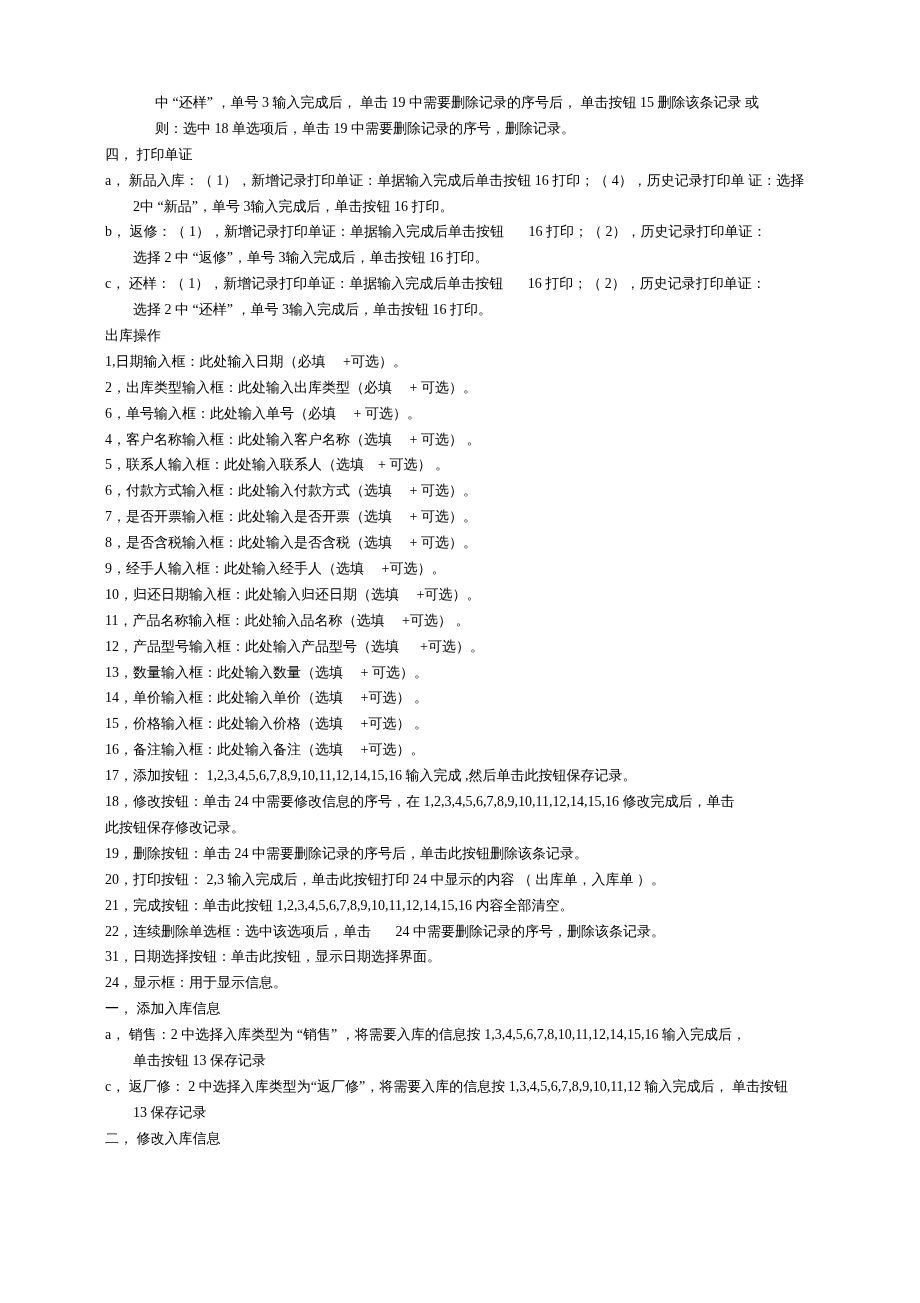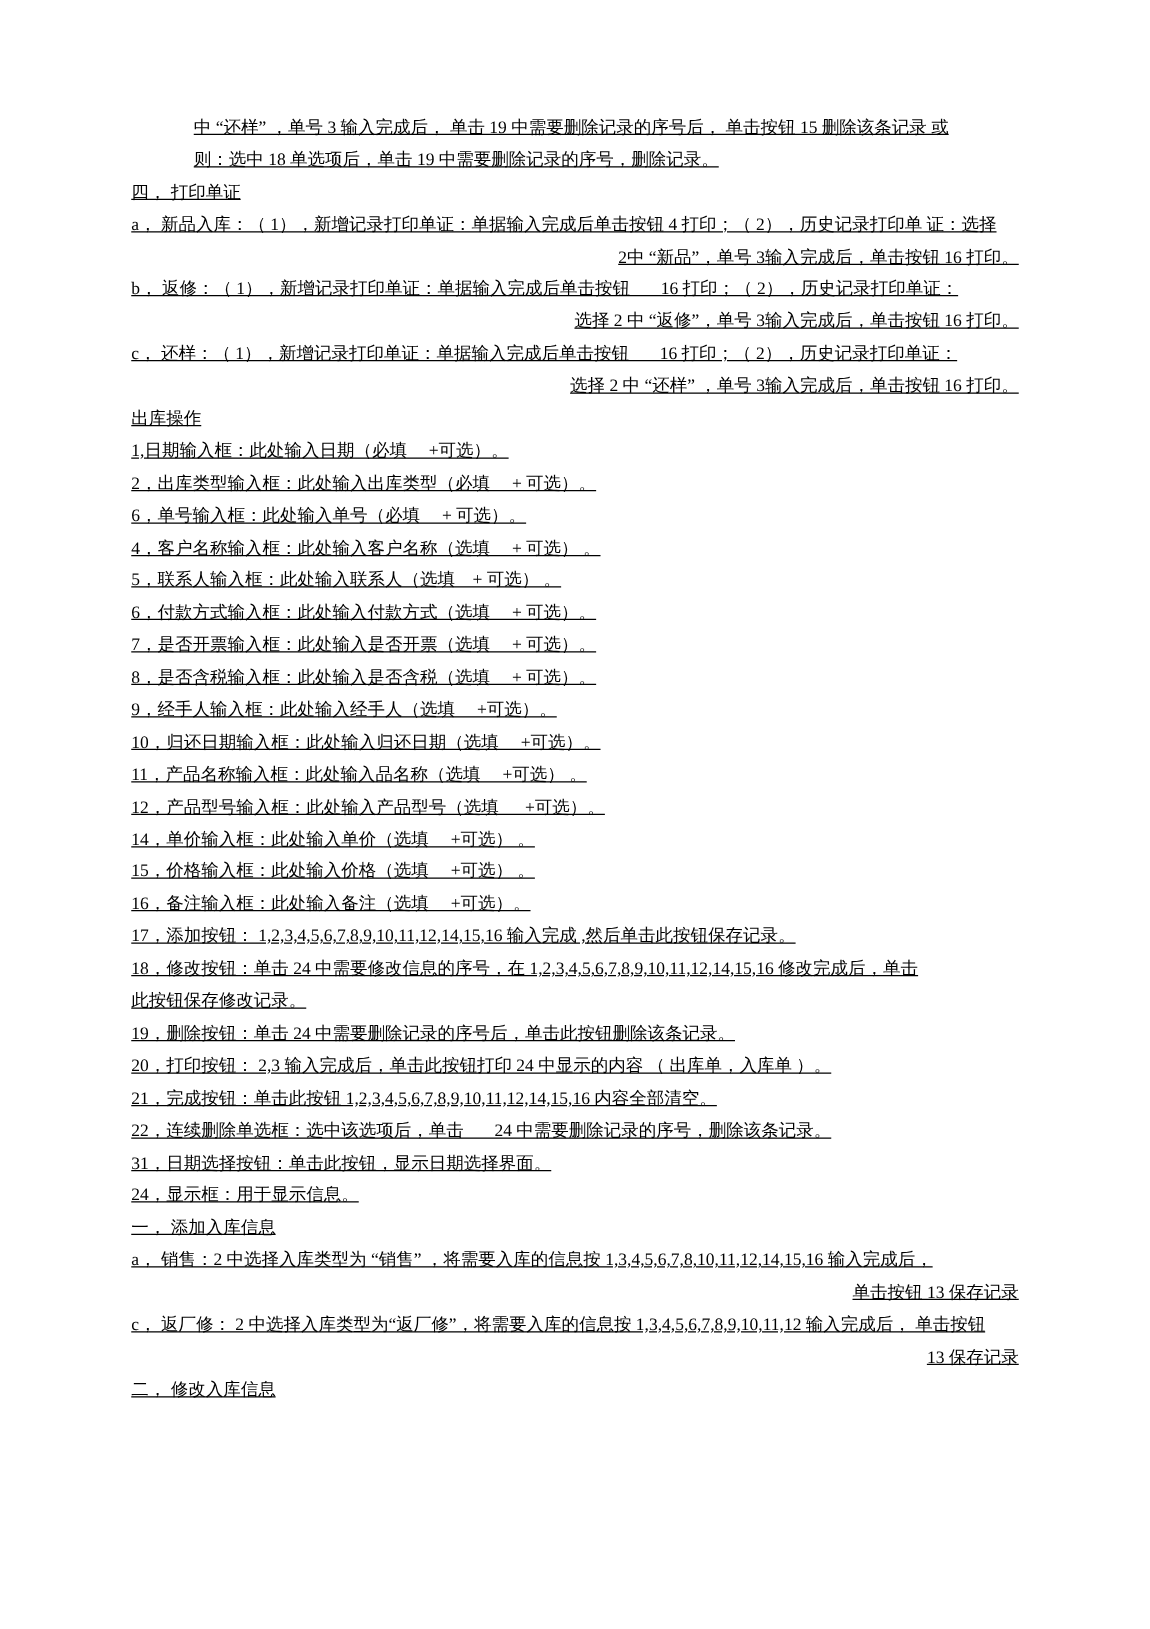--- a/index.html
+++ b/index.html
@@ -12,52 +12,52 @@
     line-height: 1.85;
   }
   .page {
     width: 920px;
     min-height: 1303px;
     box-sizing: border-box;
     padding: 90px 105px 60px 105px;
   }
   .line {
     white-space: pre;
-    text-decoration: underline;
   }
   .indent1 { padding-left: 50px; }
-  .indent2 { padding-left: 28px; text-align: right; }
+  .indent2 { padding-left: 28px; }
 </style>
 </head>
 <body>
 
 <div class="page">
   <div id="content">
       <div class="line indent1">中 “还样” ，单号 3 输入完成后， 单击 19 中需要删除记录的序号后， 单击按钮 15 删除该条记录 或</div>
       <div class="line indent1">则：选中 18 单选项后，单击 19 中需要删除记录的序号，删除记录。</div>
       <div class="line ">四， 打印单证</div>
-      <div class="line ">a， 新品入库：（ 1），新增记录打印单证：单据输入完成后单击按钮 4 打印；（ 2），历史记录打印单 证：选择</div>
+      <div class="line ">a， 新品入库：（ 1），新增记录打印单证：单据输入完成后单击按钮 16 打印；（ 4），历史记录打印单 证：选择</div>
       <div class="line indent2">2中 “新品”，单号 3输入完成后，单击按钮 16 打印。</div>
       <div class="line ">b， 返修：（ 1），新增记录打印单证：单据输入完成后单击按钮       16 打印；（ 2），历史记录打印单证：</div>
       <div class="line indent2">选择 2 中 “返修”，单号 3输入完成后，单击按钮 16 打印。</div>
       <div class="line ">c， 还样：（ 1），新增记录打印单证：单据输入完成后单击按钮       16 打印；（ 2），历史记录打印单证：</div>
       <div class="line indent2">选择 2 中 “还样” ，单号 3输入完成后，单击按钮 16 打印。</div>
       <div class="line ">出库操作</div>
       <div class="line ">1,日期输入框：此处输入日期（必填     +可选）。</div>
       <div class="line ">2，出库类型输入框：此处输入出库类型（必填     + 可选）。</div>
       <div class="line ">6，单号输入框：此处输入单号（必填     + 可选）。</div>
       <div class="line ">4，客户名称输入框：此处输入客户名称（选填     + 可选） 。</div>
       <div class="line ">5，联系人输入框：此处输入联系人（选填    + 可选） 。</div>
       <div class="line ">6，付款方式输入框：此处输入付款方式（选填     + 可选）。</div>
       <div class="line ">7，是否开票输入框：此处输入是否开票（选填     + 可选）。</div>
       <div class="line ">8，是否含税输入框：此处输入是否含税（选填     + 可选）。</div>
       <div class="line ">9，经手人输入框：此处输入经手人（选填     +可选）。</div>
       <div class="line ">10，归还日期输入框：此处输入归还日期（选填     +可选）。</div>
       <div class="line ">11，产品名称输入框：此处输入品名称（选填     +可选） 。</div>
       <div class="line ">12，产品型号输入框：此处输入产品型号（选填      +可选）。</div>
+      <div class="line ">13，数量输入框：此处输入数量（选填     + 可选）。</div>
       <div class="line ">14，单价输入框：此处输入单价（选填     +可选） 。</div>
       <div class="line ">15，价格输入框：此处输入价格（选填     +可选） 。</div>
       <div class="line ">16，备注输入框：此处输入备注（选填     +可选）。</div>
       <div class="line ">17，添加按钮： 1,2,3,4,5,6,7,8,9,10,11,12,14,15,16 输入完成 ,然后单击此按钮保存记录。</div>
       <div class="line ">18，修改按钮：单击 24 中需要修改信息的序号，在 1,2,3,4,5,6,7,8,9,10,11,12,14,15,16 修改完成后，单击</div>
       <div class="line ">此按钮保存修改记录。</div>
       <div class="line ">19，删除按钮：单击 24 中需要删除记录的序号后，单击此按钮删除该条记录。</div>
       <div class="line ">20，打印按钮： 2,3 输入完成后，单击此按钮打印 24 中显示的内容 （ 出库单，入库单 ）。</div>
       <div class="line ">21，完成按钮：单击此按钮 1,2,3,4,5,6,7,8,9,10,11,12,14,15,16 内容全部清空。</div>
       <div class="line ">22，连续删除单选框：选中该选项后，单击       24 中需要删除记录的序号，删除该条记录。</div>

